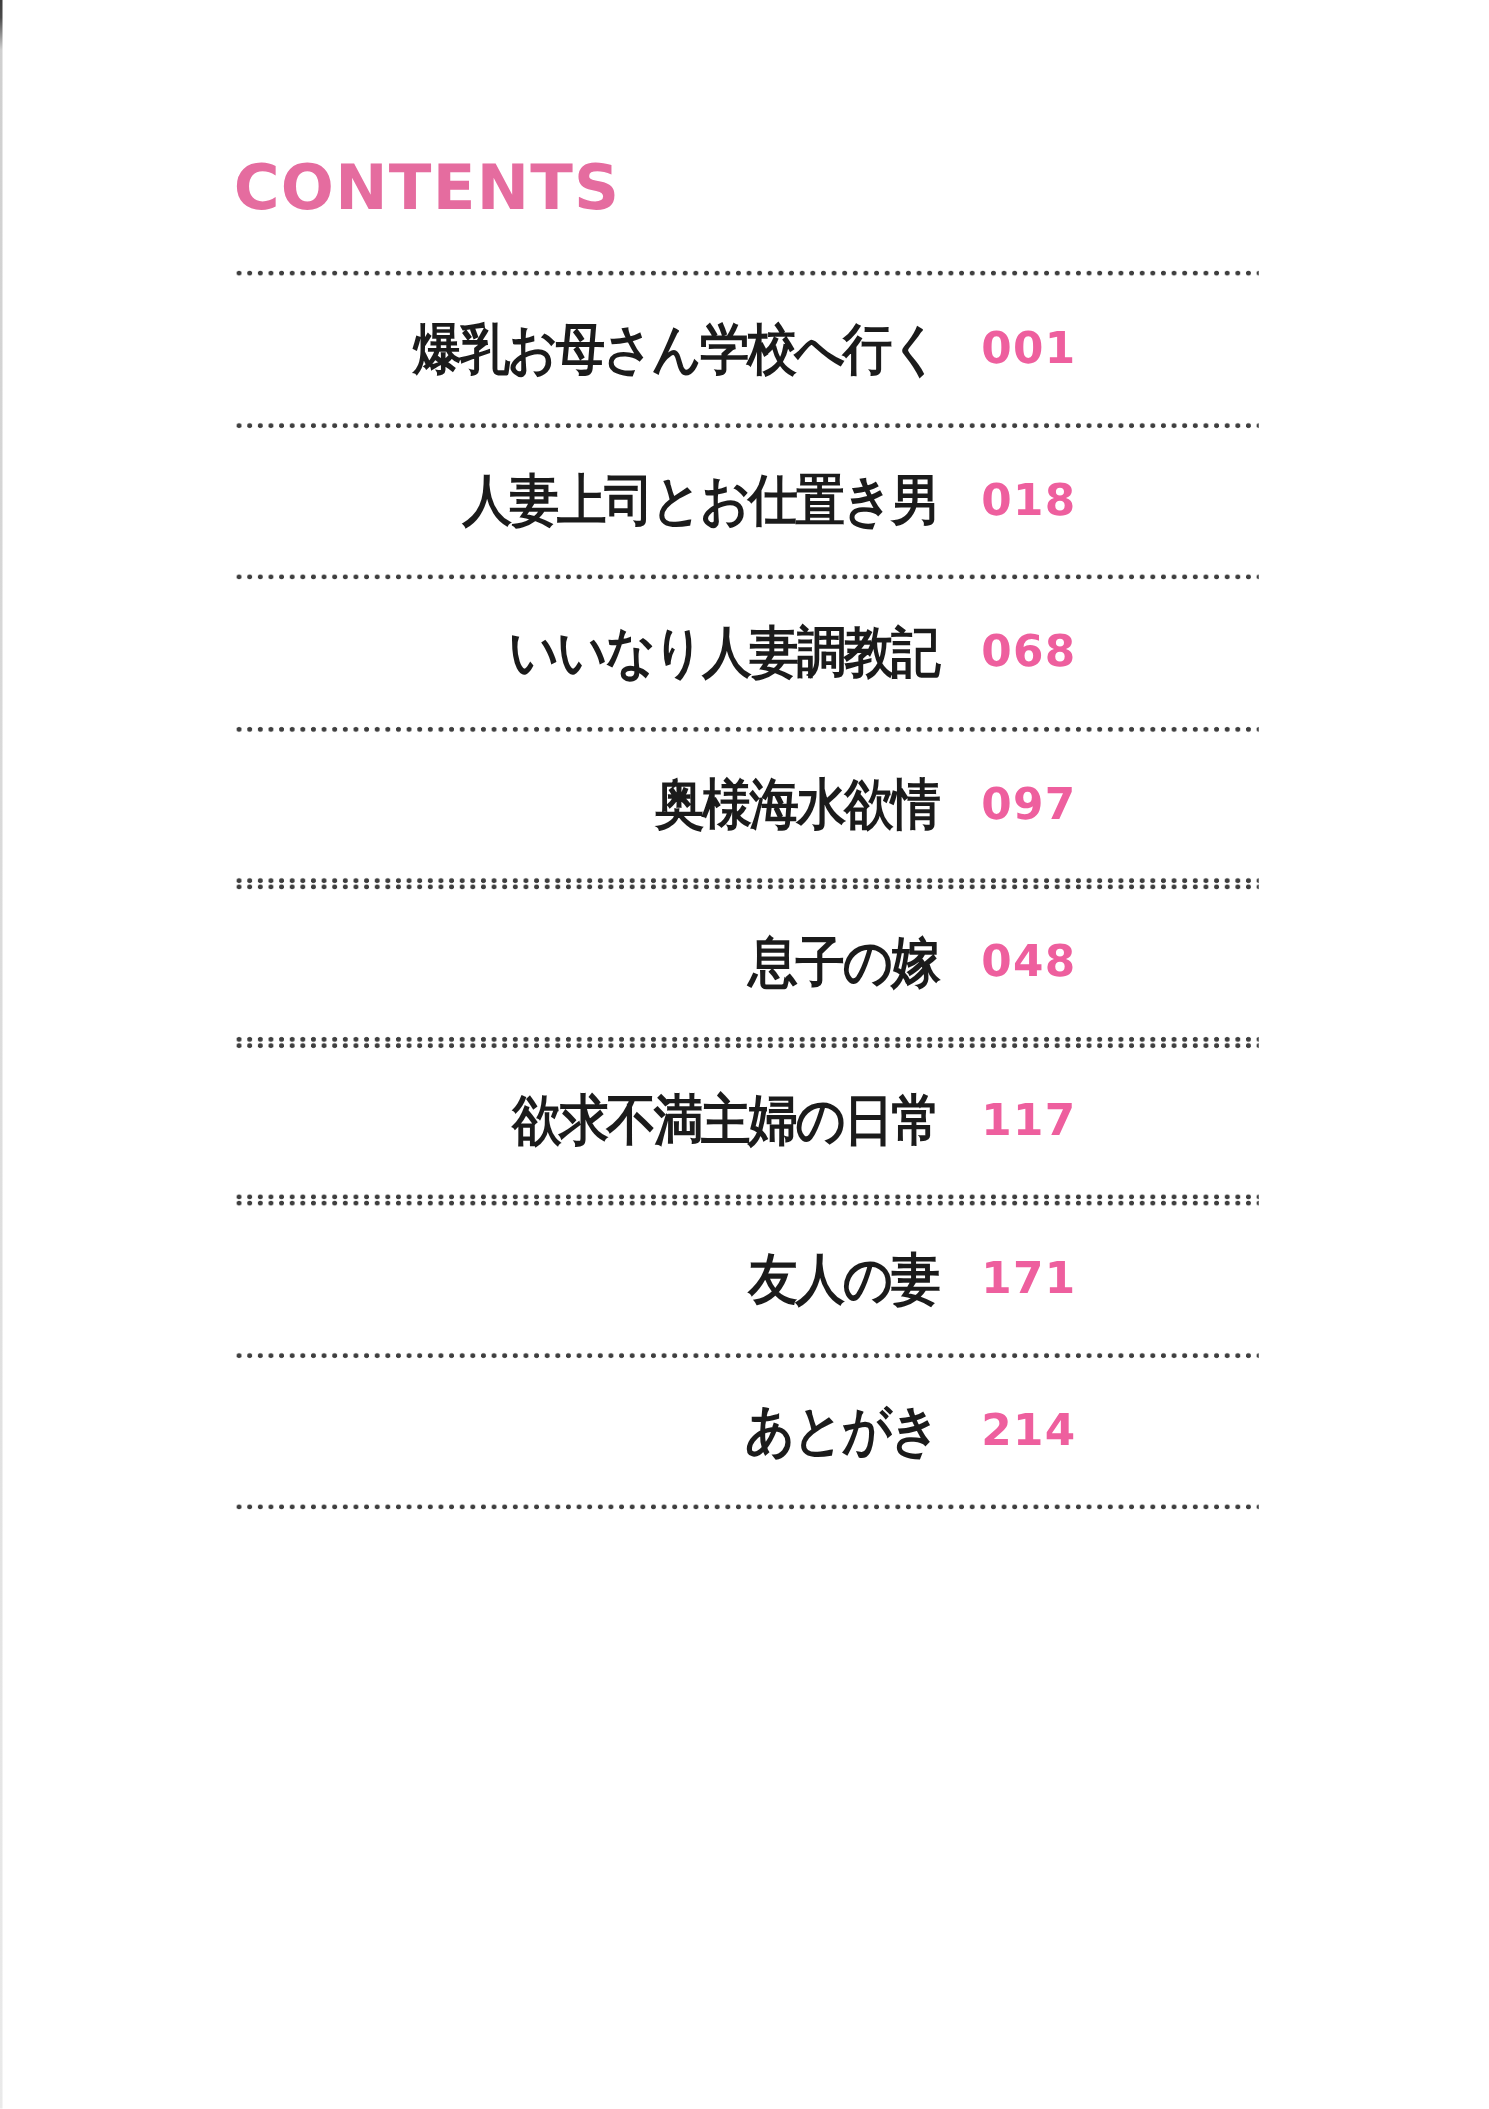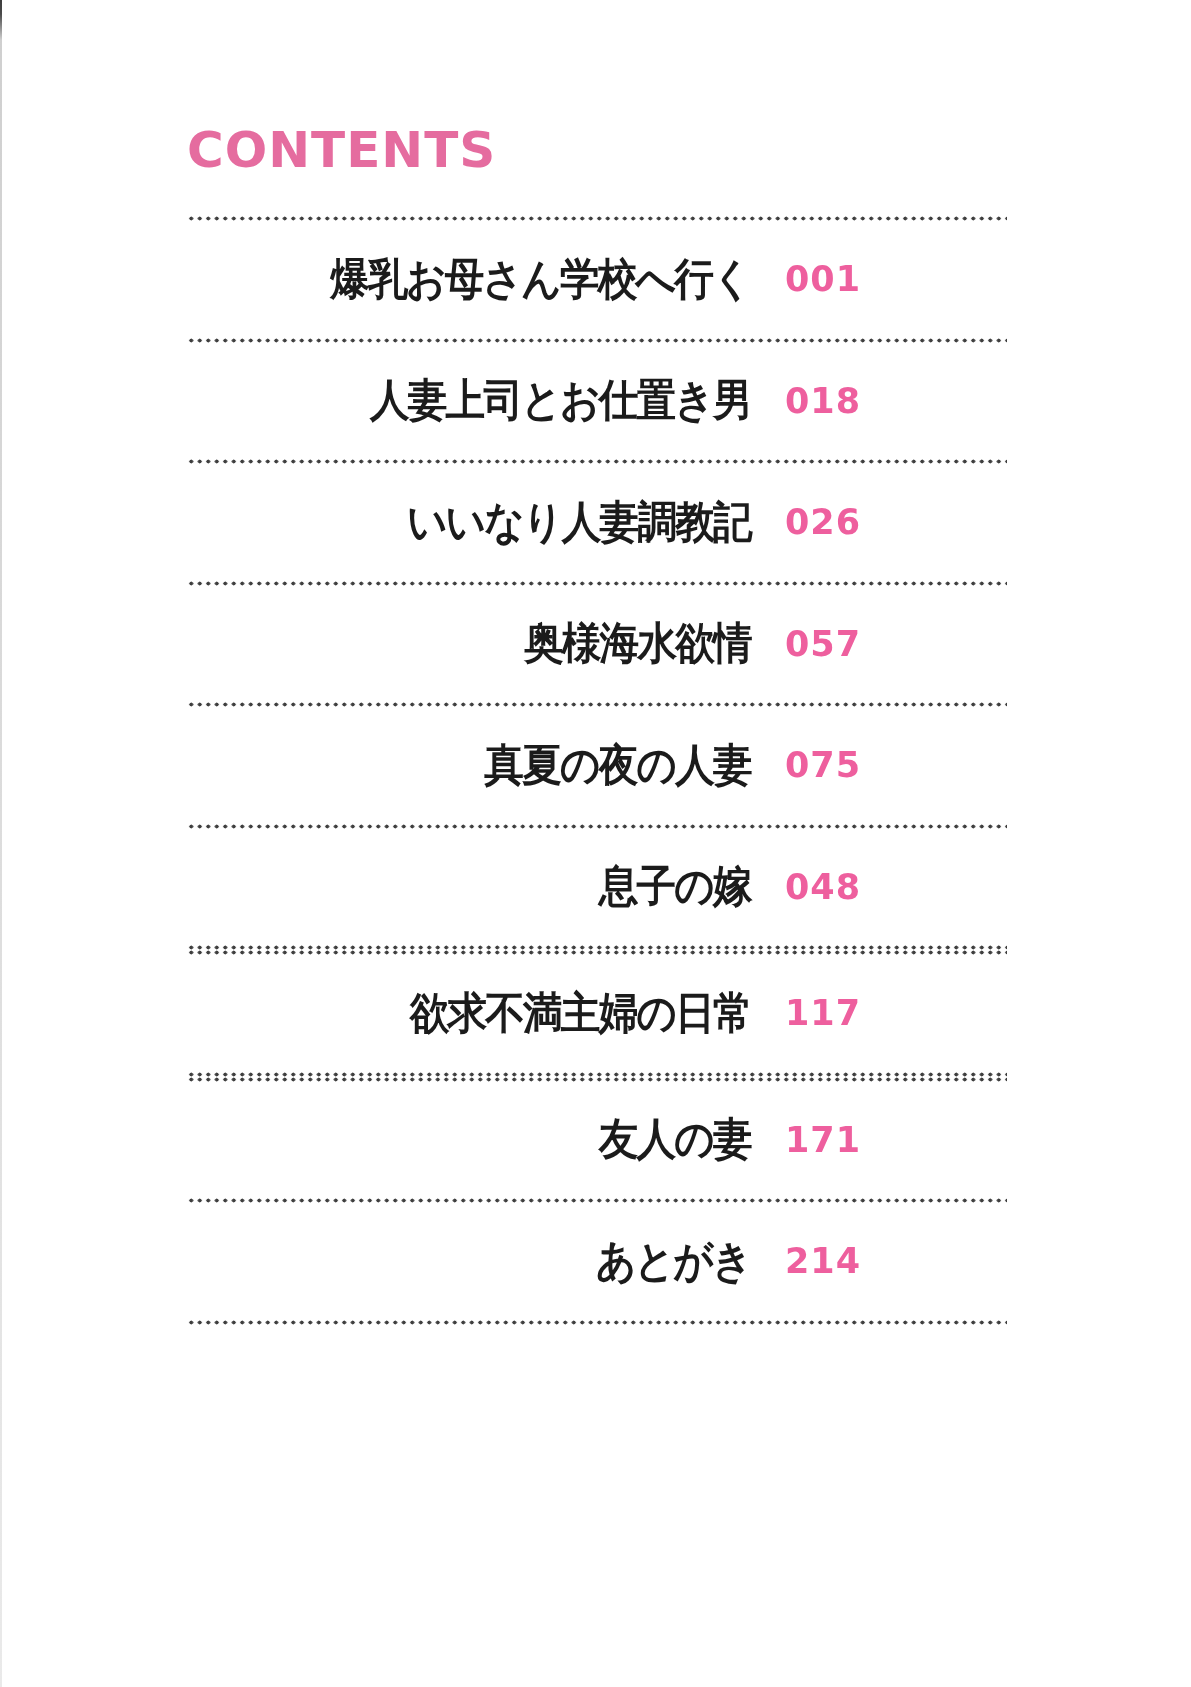--- a/index.html
+++ b/index.html
@@ -98,32 +98,28 @@
         <span class="row-page">001</span>
       </div>
       <div class="rule"></div>
       <div class="row">
         <span class="row-title">人妻上司とお仕置き男</span>
         <span class="row-page">018</span>
       </div>
       <div class="rule"></div>
       <div class="row">
         <span class="row-title">いいなり人妻調教記</span>
-        <span class="row-page">026</span>
+        <span class="row-page">068</span>
       </div>
       <div class="rule"></div>
       <div class="row">
         <span class="row-title">奥様海水欲情</span>
-        <span class="row-page">057</span>
+        <span class="row-page">097</span>
       </div>
       <div class="rule"></div>
-      <div class="row">
-        <span class="row-title">真夏の夜の人妻</span>
-        <span class="row-page">075</span>
-      </div>
       <div class="rule"></div>
       <div class="row">
         <span class="row-title">息子の嫁</span>
         <span class="row-page">048</span>
       </div>
       <div class="rule"></div>
       <div class="rule"></div>
       <div class="row">
         <span class="row-title">欲求不満主婦の日常</span>
         <span class="row-page">117</span>

